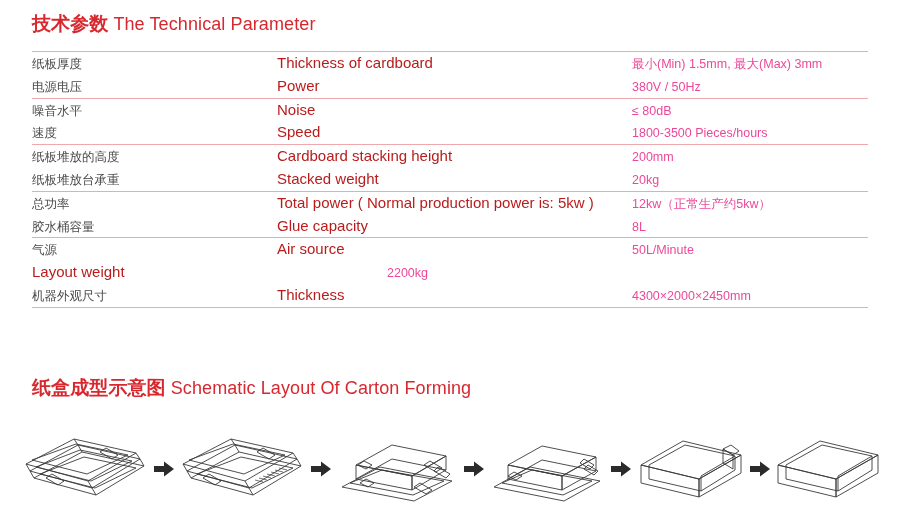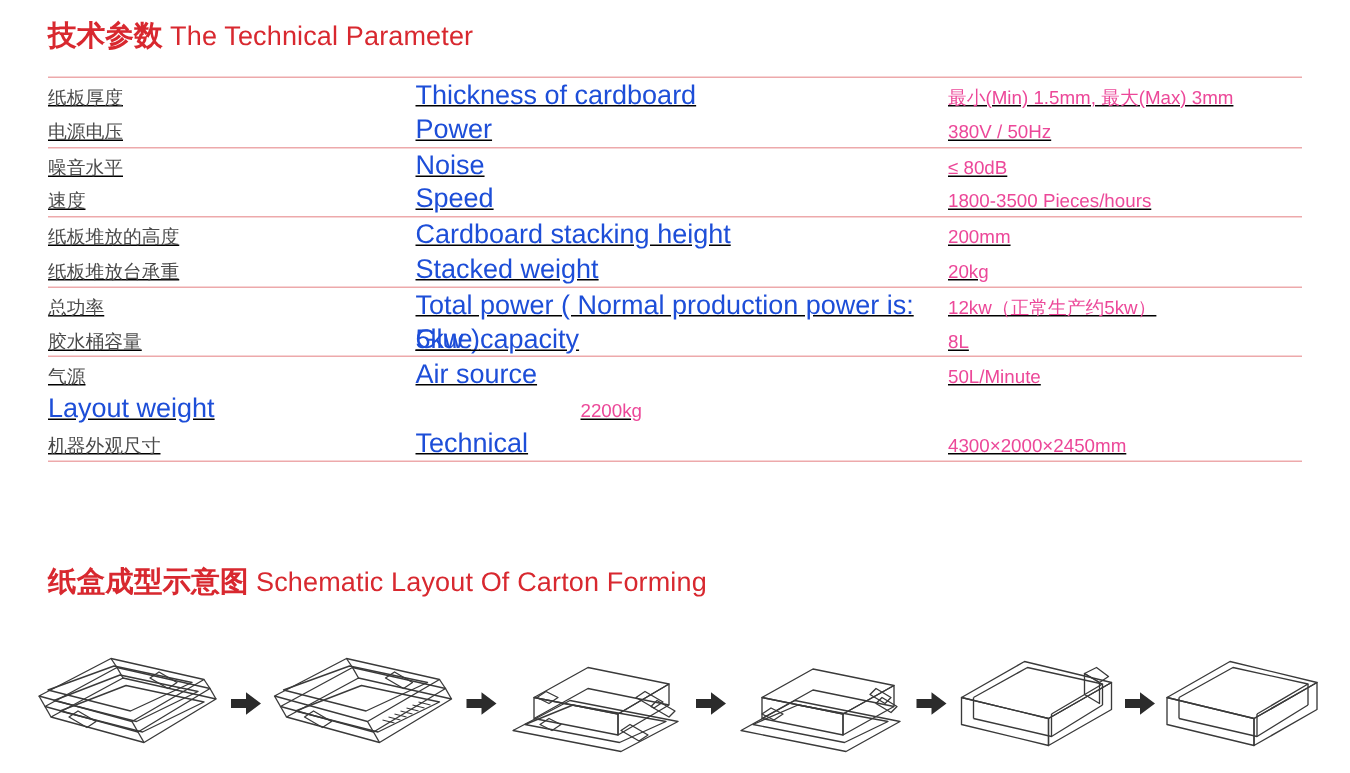--- a/index.html
+++ b/index.html
@@ -38,42 +38,41 @@
 
   
   #spec-table {
     position: absolute;
     left: 32px;
     top: 51px;
     width: 836px;
   }
   .spec-group {
     border-top: 1.3px solid #eda9ab;
-    text-decoration: underline;
   }
   .spec-group.last {
     border-bottom: 1.3px solid #eda9ab;
   }
   .spec-row {
     display: flex;
     align-items: baseline;
     height: 22.8px;
     line-height: 22.8px;
   }
   .spec-row .col-cn {
     width: 245px;
     flex: 0 0 245px;
     font-size: 12.5px;
     color: #4a4a4a;
   }
   .spec-row .col-en {
     width: 355px;
     flex: 0 0 355px;
-    font-size: 18px;
-    color: #1d4ed8;
+    font-size: 15px;
+    color: #b91c1c;
   }
   .spec-row .col-val {
     flex: 1 1 auto;
     font-size: 12.5px;
     color: #ec4899;
     white-space: nowrap;
   }
 
   
   #schematic {
@@ -161,21 +160,21 @@
       <span class="col-cn">气源</span>
       <span class="col-en">Air source</span>
       <span class="col-val">50L/Minute</span>
     </div>
     <div class="spec-row">
       <span class="col-en">Layout weight</span>
       <span class="col-val">2200kg</span>
     </div>
     <div class="spec-row">
       <span class="col-cn">机器外观尺寸</span>
-      <span class="col-en">Technical</span>
+      <span class="col-en">Thickness</span>
       <span class="col-val">4300×2000×2450mm</span>
     </div>
   </div>
 
 </div>
 
 <div class="section-title" id="title-schematic">
   <span class="cn">纸盒成型示意图</span><span class="en">Schematic Layout Of Carton Forming</span>
 </div>
 

